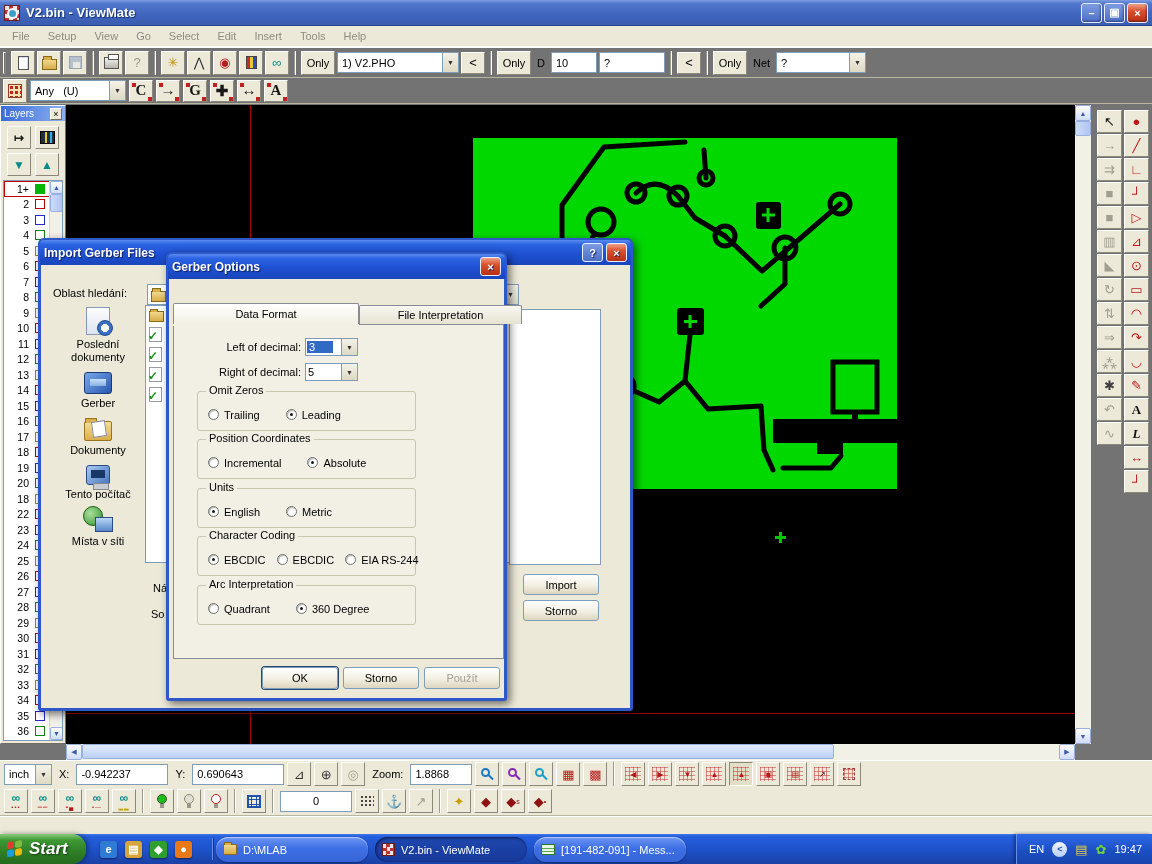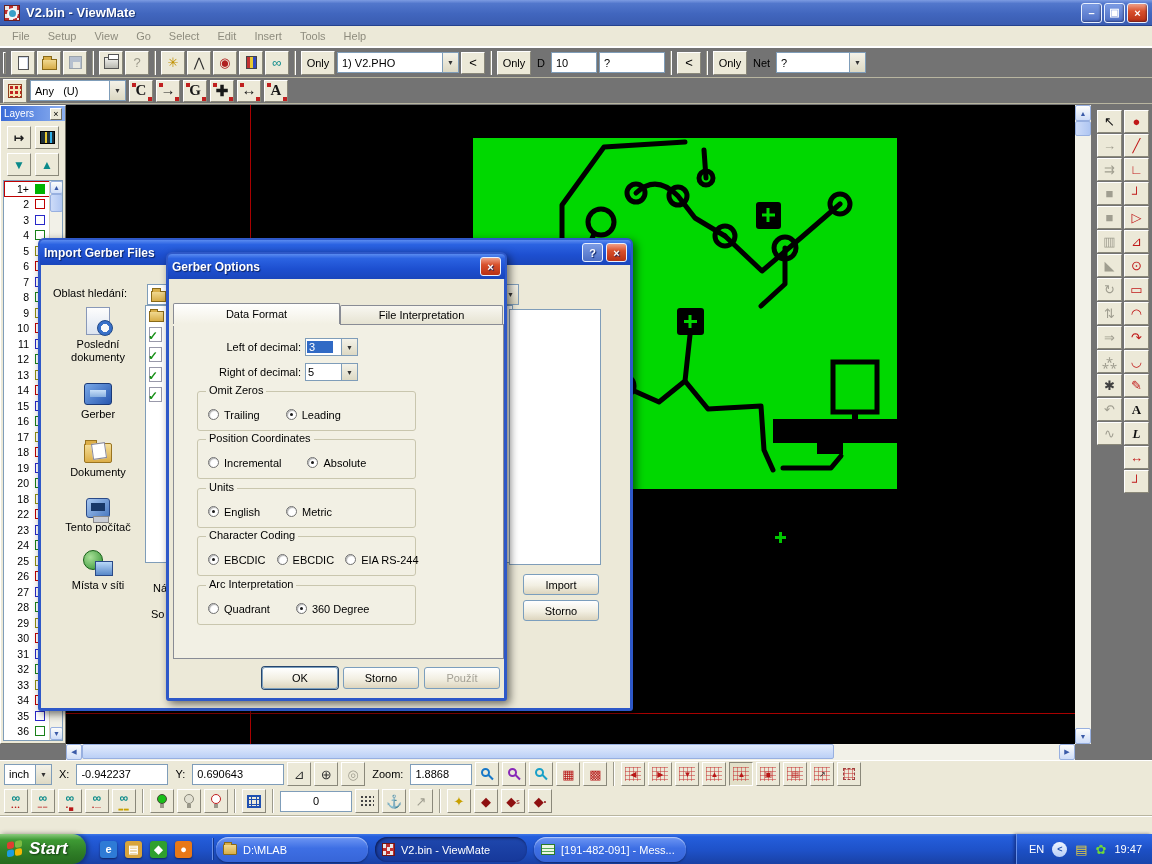--- a/index.html
+++ b/index.html
@@ -90,21 +90,21 @@
 .rt-btn .ital{font-style:italic}
 
 
 .xpwin{position:absolute;background:#ECE9D8;border:3px solid #2E58C8;border-radius:6px 6px 3px 3px;box-shadow:3px 3px 8px rgba(0,0,0,.55)}
 .xpwin .ttl{position:absolute;left:-1px;top:-1px;right:-1px;height:25px;background:linear-gradient(180deg,#5A8BF0 0%,#2B63E2 18%,#1D4FD0 60%,#1A46BC 100%);border-radius:4px 4px 0 0;display:flex;align-items:center;padding:0 4px;color:#fff;font-weight:bold;font-size:12px;text-shadow:1px 1px 1px #0A2060}
 .ttl-btn{width:21px;height:19px;margin-left:3px;border-radius:3px;border:1px solid #E8F0FF;display:flex;align-items:center;justify-content:center;color:#fff;font-weight:bold;font-size:11px;background:linear-gradient(#7C9CE4,#4E6FC4)}
 .ttl-btn.red{background:linear-gradient(#F0A088,#D8502C 40%,#B83014)}
 .import-dlg{left:38px;top:238px;width:595px;height:473px;z-index:10}
 .gerber-dlg{left:166px;top:252px;width:341px;height:449px;z-index:20}
 .dlg-label{position:absolute}
-.places{position:absolute;left:6px;top:66px;width:102px;display:flex;flex-direction:column;align-items:center;gap:17px}
+.places{position:absolute;left:6px;top:66px;width:102px;display:flex;flex-direction:column;align-items:center;gap:6px}
 .place{display:flex;flex-direction:column;align-items:center;gap:3px;width:90px;text-align:center;line-height:1.15}
 .place-icon{width:30px;height:30px;position:relative;display:block}
 .recent-docs-icon{background:linear-gradient(#FDFDFD,#DCE4F0);border:1px solid #8898B8;width:24px;height:28px;margin:0 auto}
 .recent-docs-icon::after{content:"";position:absolute;right:-4px;bottom:-2px;width:14px;height:14px;border-radius:50%;background:radial-gradient(#F8F8F8 40%,#3870C8 42%);border:1px solid #204888}
 .desktop-icon{background:linear-gradient(135deg,#78A8E8,#2858B0);border:1px solid #1A3A78;border-radius:3px;width:28px;height:22px;margin-top:3px}
 .desktop-icon::after{content:"";position:absolute;inset:6px 5px 7px 5px;background:linear-gradient(#C8E0F8,#88B0E0)}
 .documents-icon{background:linear-gradient(#F4DE9A,#DCAE48);border:1px solid #9A7420;border-radius:2px;width:28px;height:20px;margin-top:5px}
 .documents-icon::before{content:"";position:absolute;left:0;top:-4px;width:10px;height:4px;background:#DCAE48;border:1px solid #9A7420;border-bottom:none}
 .documents-icon::after{content:"";position:absolute;left:7px;top:-1px;width:12px;height:14px;background:#fff;border:1px solid #889;transform:rotate(-8deg)}
 .computer-icon{background:linear-gradient(135deg,#A8C8F0,#4878C0);border:1px solid #2A4A88;border-radius:3px;width:24px;height:20px;margin-top:2px}
@@ -688,21 +688,21 @@
   </div>
 
   <div class="xpwin gerber-dlg">
     <div class="ttl">
       <span>Gerber Options</span>
       <span style="flex:1"></span>
       <span class="ttl-btn red">×</span>
     </div>
     <div class="tabs-front">
 
-    <span class="gtab sel" style="width:167px">Data Format</span>
+    <span class="gtab sel" style="width:186px">Data Format</span>
         <span class="gtab" style="width:163px">File Interpretation</span>
       </div>
     <div class="gpanel">
       <span class="dec-lbl" style="top:16px">Left of decimal:</span>
       <span class="combo dec-combo" style="top:13px">
         <span class="cv hl">3</span>
         <span class="ca" style="margin-left:auto"></span>
       </span>
       <span class="dec-lbl" style="top:41px">Right of decimal:</span>
       <span class="combo dec-combo" style="top:38px">

